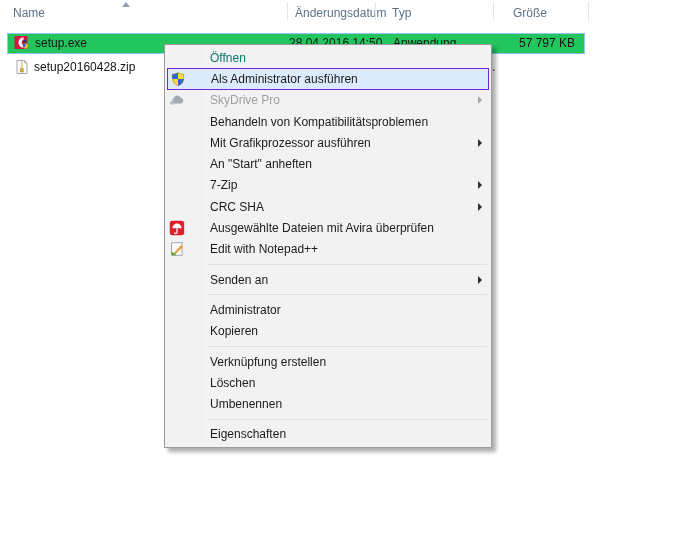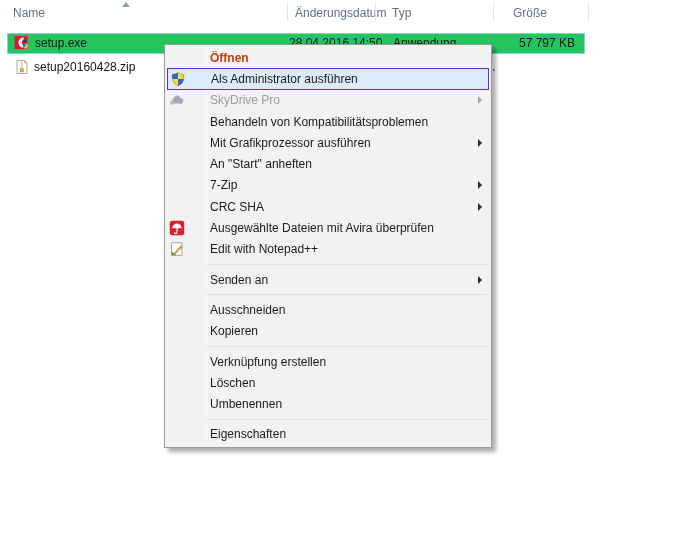--- a/index.html
+++ b/index.html
@@ -28,21 +28,21 @@
   .c-size { left:476px; width:100px; text-align:right; padding-right:9px; }
 
   
   .context-menu { position:absolute; left:164px; top:44px; width:328px; z-index:10;
                   background:#f2f2f2; border:1px solid #9b9b9b; padding:2px 0;
                   box-shadow:4px 4px 4px rgba(0,0,0,0.32); }
   .gutter-line { position:absolute; left:41px; top:3px; bottom:3px; width:1px;
                  background:#e3e3e3; border-right:1px solid #fafafa; z-index:0; }
   .menu-items { position:relative; z-index:1; }
   .mi { position:relative; height:21.3px; font-size:12px; color:#1b1b1b; }
-  .mi.bold .mi-label { font-weight:bold; color:#c2410c; }
+  .mi.bold .mi-label { font-weight:normal; color:#0f766e; }
   .mi.hl { margin:0 2px; background:#dcebfc; border:1px solid #6d28d9; }
   .mi.dis .mi-label { color:#9e9e9e; }
   .mi-label { position:absolute; left:45px; top:50%; transform:translateY(-50%); white-space:nowrap; }
   .mi.hl .mi-label { left:43px; }
   .mi-icon { position:absolute; left:4px; top:50%; transform:translateY(-50%);
              width:16px; height:16px; line-height:0; }
   .mi.hl .mi-icon { left:2px; }
   .mi-arrow { position:absolute; right:9px; top:50%; transform:translateY(-50%);
               width:0; height:0; border-left:4px solid #2b2b2b;
               border-top:4px solid transparent; border-bottom:4px solid transparent; }
@@ -155,21 +155,21 @@
             </svg></span>
           <span class="mi-label">Edit with Notepad++</span>
         </div>
         <div class="msep"></div>
         <div class="mi">
           <span class="mi-label">Senden an</span>
           <span class="mi-arrow"></span>
         </div>
         <div class="msep"></div>
         <div class="mi">
-          <span class="mi-label">Ausschneiden</span>
+          <span class="mi-label">Administrator</span>
         </div>
         <div class="mi">
           <span class="mi-label">Kopieren</span>
         </div>
         <div class="msep"></div>
         <div class="mi">
           <span class="mi-label">Verknüpfung erstellen</span>
         </div>
         <div class="mi">
           <span class="mi-label">Löschen</span>

